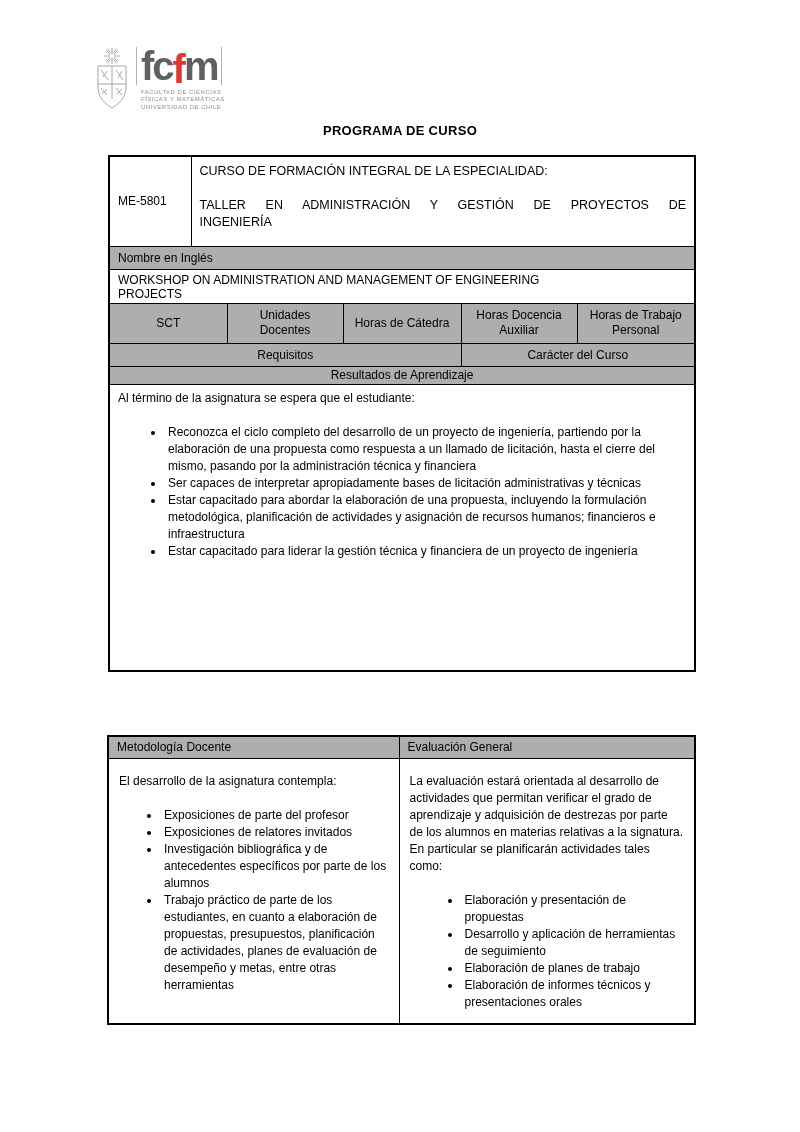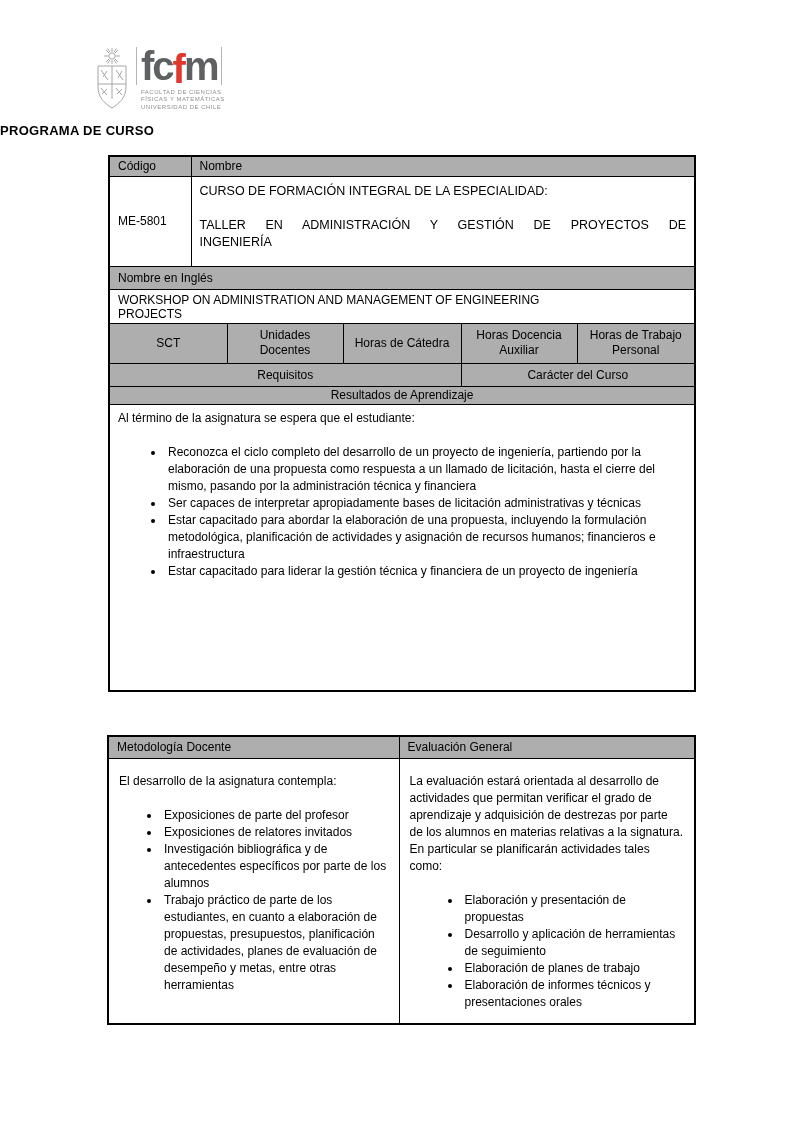--- a/index.html
+++ b/index.html
@@ -27,21 +27,21 @@
     padding:0 4px;display:inline-block;
   }
   .fcfm .red{color:var(--logo_red);display:inline-block;transform:translateY(3px);}
   .logo-caption{
     margin-top:4px;font-size:6px;line-height:1.25;letter-spacing:0.5px;
     color:#8f8f8f;white-space:pre-line;padding-left:5px;
   }
   
   .title{
     position:absolute;top:123px;left:0;width:800px;margin:0;
-    text-align:left;font-size:13px;font-weight:bold;letter-spacing:0.3px;
+    text-align:center;font-size:13px;font-weight:bold;letter-spacing:0.3px;
   }
   
   table{border-collapse:collapse;table-layout:fixed;position:absolute;background:#fff;}
   .t1{left:108px;top:155px;width:586px;border:2px solid var(--border_black);}
   .t2{left:107px;top:735px;width:587px;border:2px solid var(--border_black);}
   td{border:1px solid var(--border_black);padding:1px 8px;vertical-align:middle;overflow:hidden;}
   .gray{background:var(--header_gray);}
   .c{text-align:center;}
   .top{vertical-align:top;padding-top:3px;}
   .pre{white-space:pre-line;}
@@ -95,24 +95,20 @@
   <table class="t1">
     <colgroup>
       <col style="width:82px">
         <col style="width:36px">
         <col style="width:116px">
       <col style="width:118px">
         <col style="width:116px">
         <col style="width:118px">
     </colgroup>
     <tbody>
-        <tr class="h20">
-      <td class="gray">Código</td>
-      <td class="gray" colspan="5">Nombre</td>
-    </tr>
     <tr class="h90">
       <td class="code-cell">ME-5801</td>
       <td colspan="5" class="coursename">
         <div>CURSO DE FORMACIÓN INTEGRAL DE LA ESPECIALIDAD:</div>
         <div class="just">TALLER EN ADMINISTRACIÓN Y GESTIÓN DE PROYECTOS DE INGENIERÍA</div>
       </td>
     </tr>
     <tr class="h19">
       <td class="gray" colspan="6">Nombre en Inglés</td>
     </tr>

